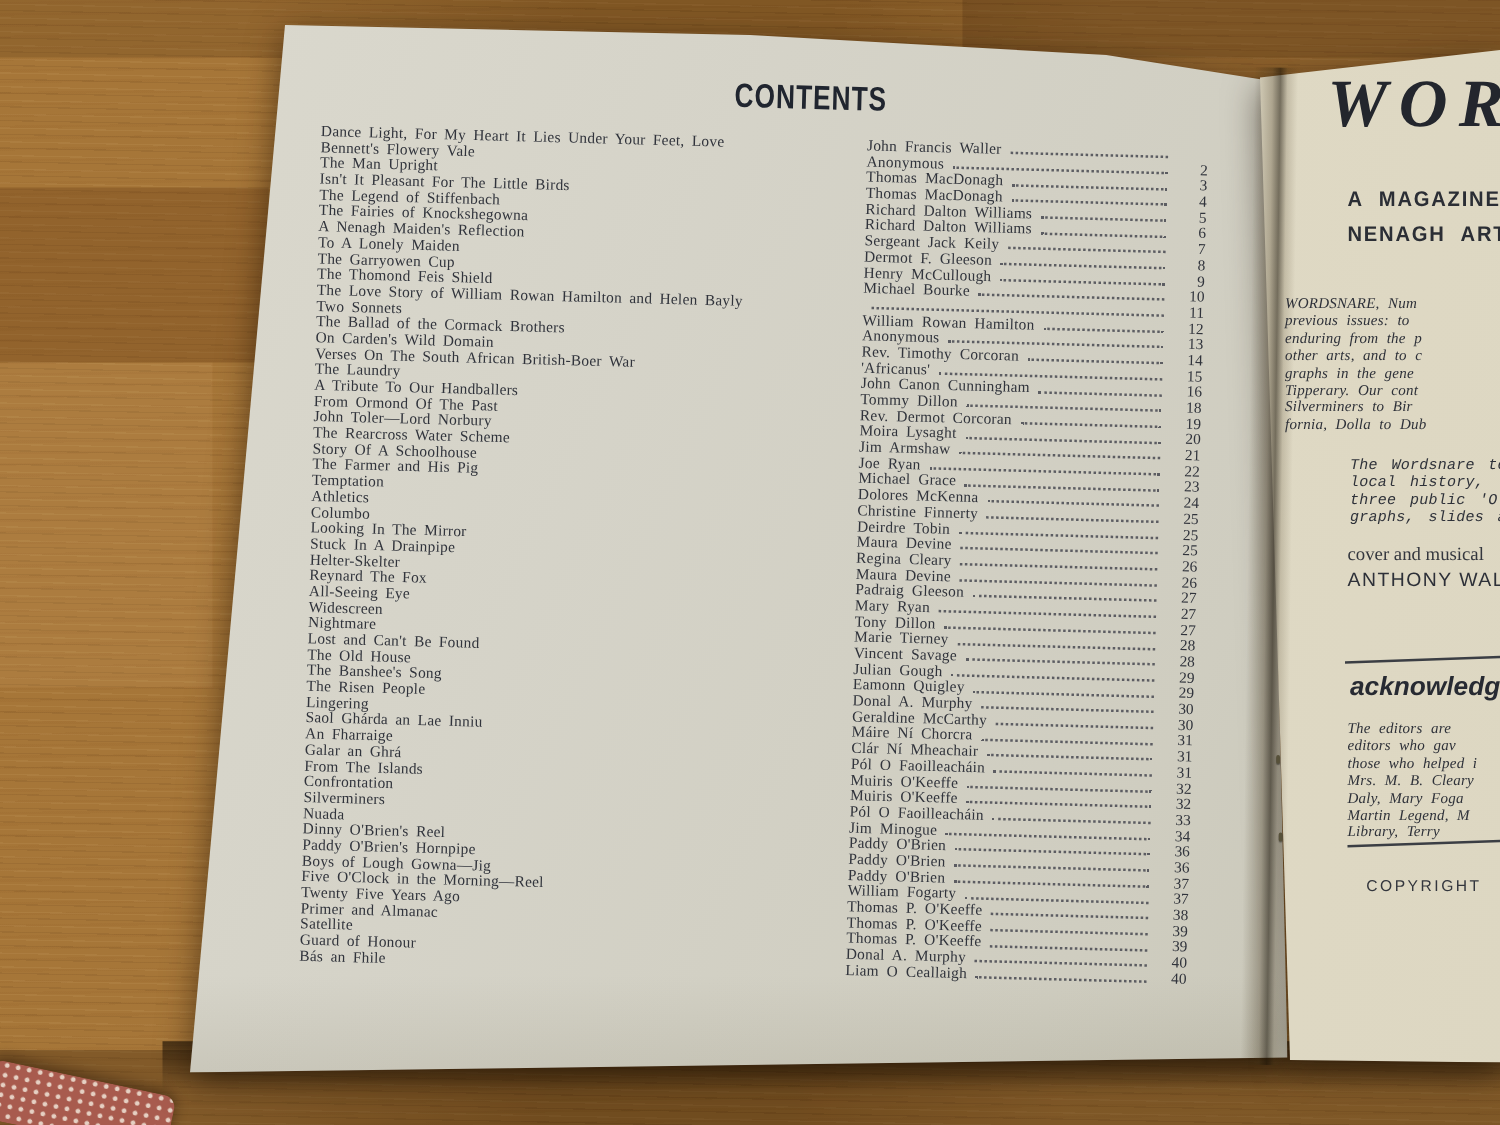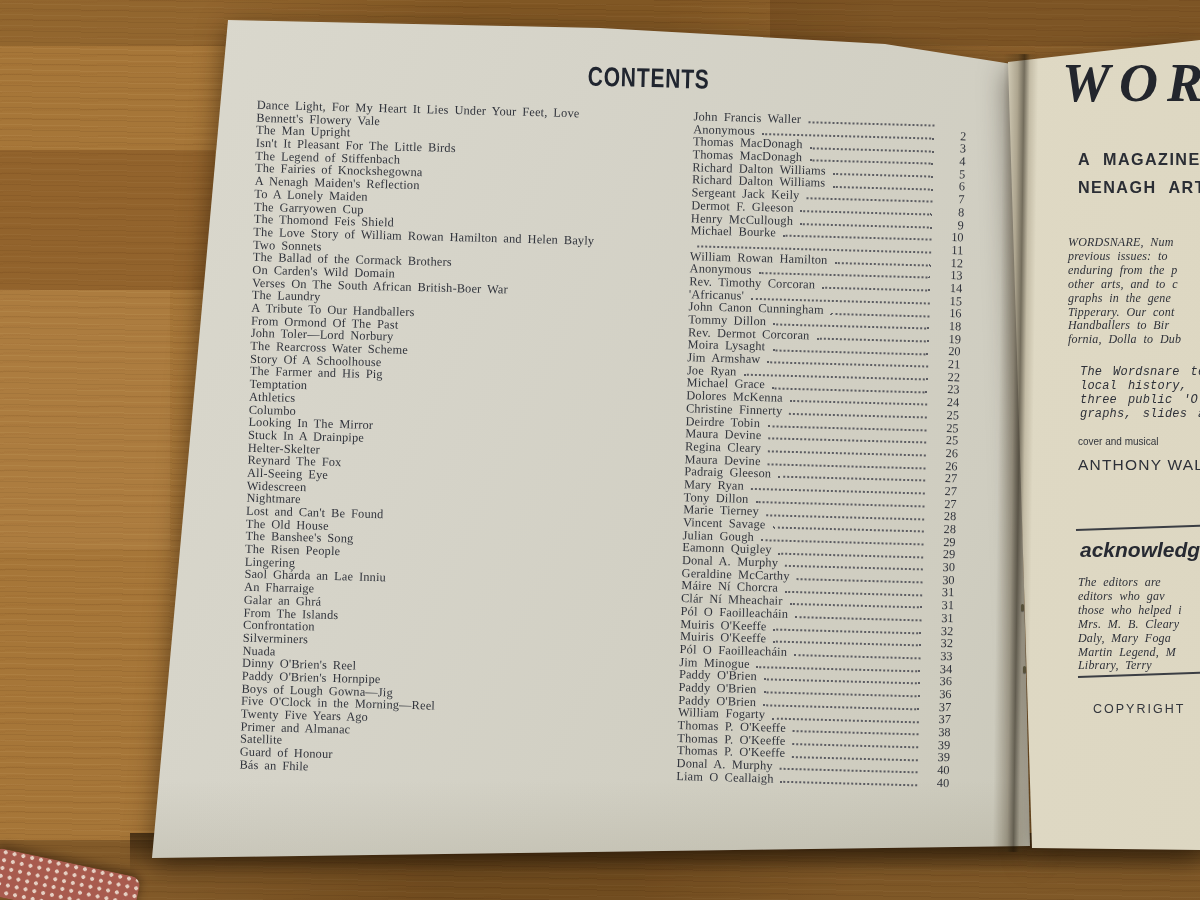--- a/index.html
+++ b/index.html
@@ -63,23 +63,23 @@
     border-bottom:2px dotted rgba(62,64,74,.8);margin:0 6px 2.5px 7px;}
   .toc-page{flex:0 0 26px;text-align:right;font-size:12.3px;}
   
   .rp{position:absolute;color:#2e3139;white-space:nowrap;}
   .masthead{left:1062px;top:52px;font-family:"Liberation Serif", serif;
     font-style:italic;font-weight:bold;font-size:54px;letter-spacing:9px;color:#23262d;}
   .mag-lines{left:1078px;top:146px;font-family:"Liberation Sans", sans-serif;font-weight:bold;
     font-size:17px;letter-spacing:1.5px;word-spacing:7px;line-height:28px;color:#2b2e35;
     transform:scaleX(.95);transform-origin:left top;}
   .itl{font-style:italic;font-size:12px;line-height:13.9px;letter-spacing:.2px;word-spacing:3.5px;}
-  .intro{left:1068px;top:236px;}
+  .intro{left:1028px;top:236px;}
   .team{left:1080px;top:366px;font-family:Liberation Mono, monospace;}
-  .cover{left:1078px;top:436px;font-family:Liberation Sans, sans-serif;font-size:10px;color:#34373e;}
+  .cover{left:1078px;top:436px;font-family:Liberation Serif, serif;font-size:15px;color:#34373e;}
   .cover-name{left:1078px;top:456px;font-family:"Liberation Sans", sans-serif;font-size:15.5px;letter-spacing:1.2px;color:#2d3038;}
   .rule{height:2px;background:#3b3e44;transform:rotate(-2deg);transform-origin:left center;}
   .rule-1{left:1076px;top:529px;width:132px;}
   .rule-2{left:1078px;top:676px;width:130px;}
   .ack-h{left:1080px;top:538px;font-family:"Liberation Sans", sans-serif;
     font-weight:bold;font-style:italic;font-size:21px;color:#272a32;}
   .ack{left:1078px;top:576px;}
   .copyright{left:1093px;top:702px;font-family:"Liberation Sans", sans-serif;
     font-size:12.5px;letter-spacing:2px;word-spacing:14px;color:#33363d;}
 </style>
@@ -438,21 +438,21 @@
     <div class="tline">A MAGAZINE</div>
     <div class="tline">NENAGH ARTS</div>
   </div>
 <div class="rp itl intro">
     <div class="tline">WORDSNARE, Num</div>
     <div class="tline">previous issues: to</div>
     <div class="tline">enduring from the p</div>
     <div class="tline">other arts, and to c</div>
     <div class="tline">graphs in the gene</div>
     <div class="tline">Tipperary. Our cont</div>
-    <div class="tline">Handballers to Bir</div>
+    <div class="tline">Silverminers to Bir</div>
     <div class="tline">fornia, Dolla to Dub</div>
   </div>
 <div class="rp itl team">
     <div class="tline">The Wordsnare tea</div>
     <div class="tline">local history, literat</div>
     <div class="tline">three public 'Old</div>
     <div class="tline">graphs, slides and</div>
   </div>
 <div class="rp cover">cover and musical</div>
 <div class="rp cover-name">ANTHONY WALS</div>

